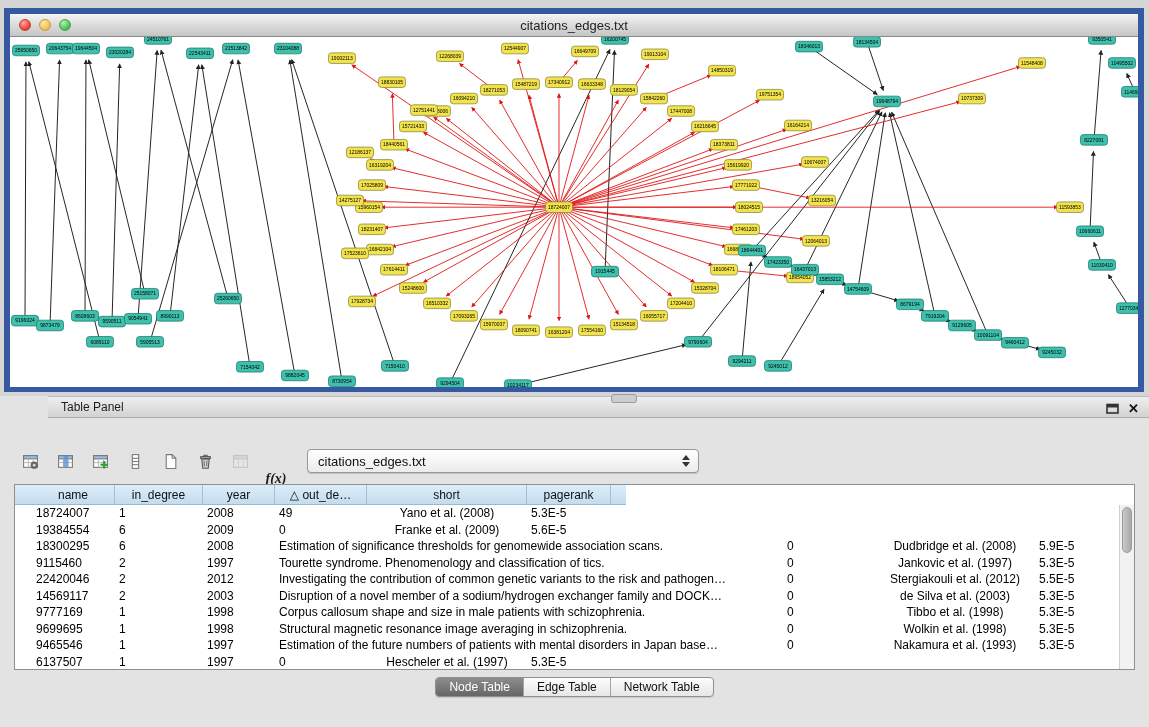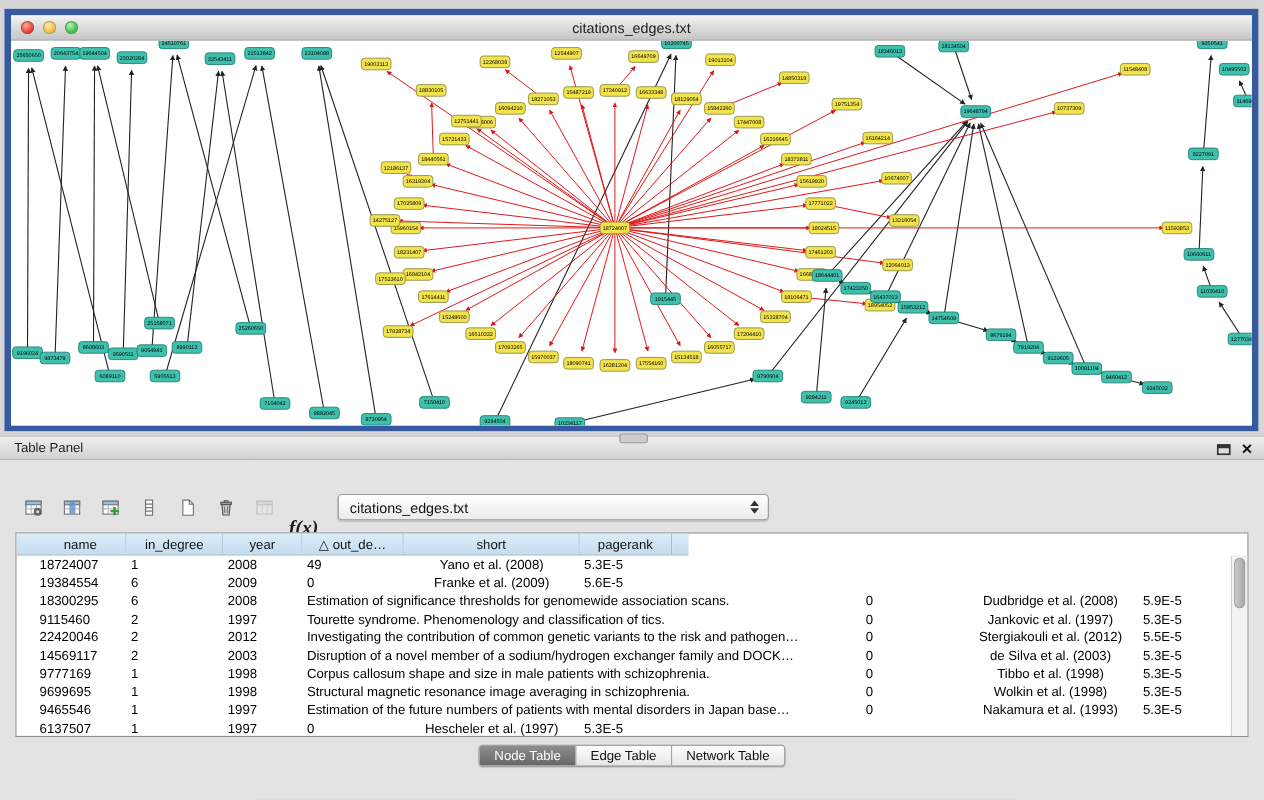--- a/index.html
+++ b/index.html
@@ -17,35 +17,35 @@
   .light.red{background:radial-gradient(circle at 35% 30%,#ffa99b,#ef4438 65%,#c0281d);border:1px solid #b5443a;}
   .light.yellow{background:radial-gradient(circle at 35% 30%,#ffe9a8,#f6bf4f 65%,#d99a22);border:1px solid #c29b43;}
   .light.green{background:radial-gradient(circle at 35% 30%,#b9f0b0,#3fc455 65%,#2a9a38);border:1px solid #55a054;}
   .canvas{position:relative;width:1128px;height:350px;background:#fff;overflow:hidden;}
   .canvas svg{position:absolute;left:0;top:0;width:100%;height:100%;}
   .canvas svg g{cursor:pointer;}
 
   
   .table-panel{position:absolute;left:0;top:396px;width:1149px;height:331px;background:#e3e3e3;}
   .panel-header{position:relative;height:22px;background:linear-gradient(#efefef,#d2d2d2);
-    border-top:1px solid #bdbdbd;border-bottom:1px solid #aeaeae;display:flex;align-items:center;box-sizing:border-box;}
+    border-top:1px solid #bdbdbd;border-bottom:1px solid #aeaeae;display:flex;align-items:center;box-sizing:border-box;margin-left:48px;}
   .ptitle{font-size:12px;color:#1d1d1d;padding-left:13px;}
   .grab{position:absolute;left:563px;top:-3px;width:24px;height:7px;background:#cdcdcd;
     border:1px solid #9a9a9a;border-radius:3px;}
   .phead-icons{position:absolute;right:10px;top:0;height:22px;display:flex;align-items:center;gap:9px;}
   .float-btn{display:inline-flex;cursor:default;}
   .close-btn{font-size:13px;font-weight:bold;color:#111;cursor:default;line-height:1;}
   .panel-body{position:relative;height:309px;}
 
   .toolbar{display:flex;align-items:center;margin:28px 14px 0 14px;height:30px;}
   .tb-buttons{display:flex;align-items:center;gap:3px;}
   .tool-btn{width:32px;height:27px;display:flex;align-items:center;justify-content:center;border-radius:3px;}
   .tool-btn.disabled{opacity:.55;}
   .tool-btn.fx{font-family:"Liberation Serif",serif;font-style:italic;font-weight:bold;
-    font-size:18px;color:#1a1a1a;width:34px;margin-top:36px;}
+    font-size:14px;color:#1a1a1a;width:34px;margin-top:36px;}
   .ticon{display:inline-flex;}
   .dropdown{display:flex;align-items:center;width:392px;height:24px;margin-left:14px;
     border:1px solid #979797;border-radius:4px;background:linear-gradient(#ffffff,#ebebeb);
     padding:0 8px 0 10px;font-size:13px;color:#111;box-shadow:0 1px 1px rgba(0,0,0,.15);box-sizing:border-box;}
   .dd-label{flex:1;white-space:nowrap;overflow:hidden;}
   .dd-arrows{display:flex;flex-direction:column;align-items:center;}
   .dd-arrows .up{width:0;height:0;border-left:4px solid transparent;border-right:4px solid transparent;border-bottom:5px solid #333;display:block;}
   .dd-arrows .down{width:0;height:0;border-left:4px solid transparent;border-right:4px solid transparent;border-top:5px solid #333;display:block;margin-top:2px;}
 
   .table-box{position:relative;margin:8px 14px 0 14px;height:186px;background:#fff;

